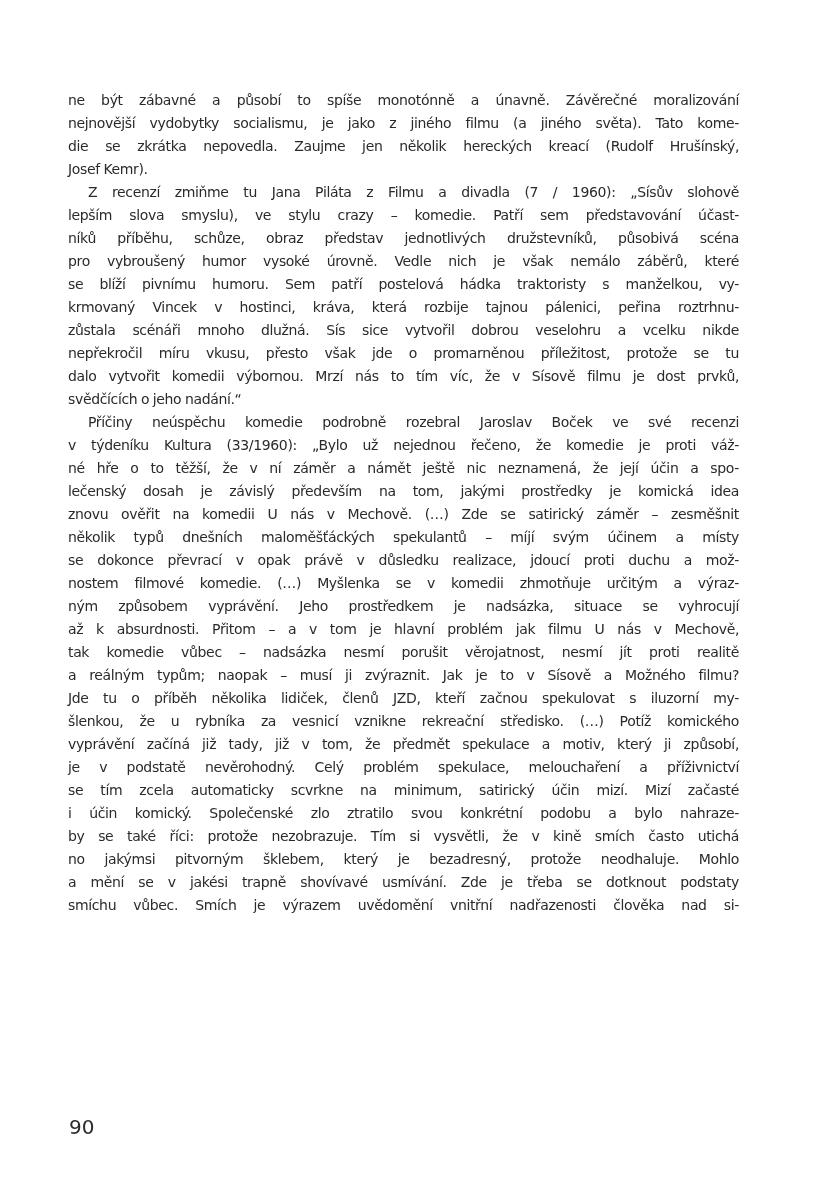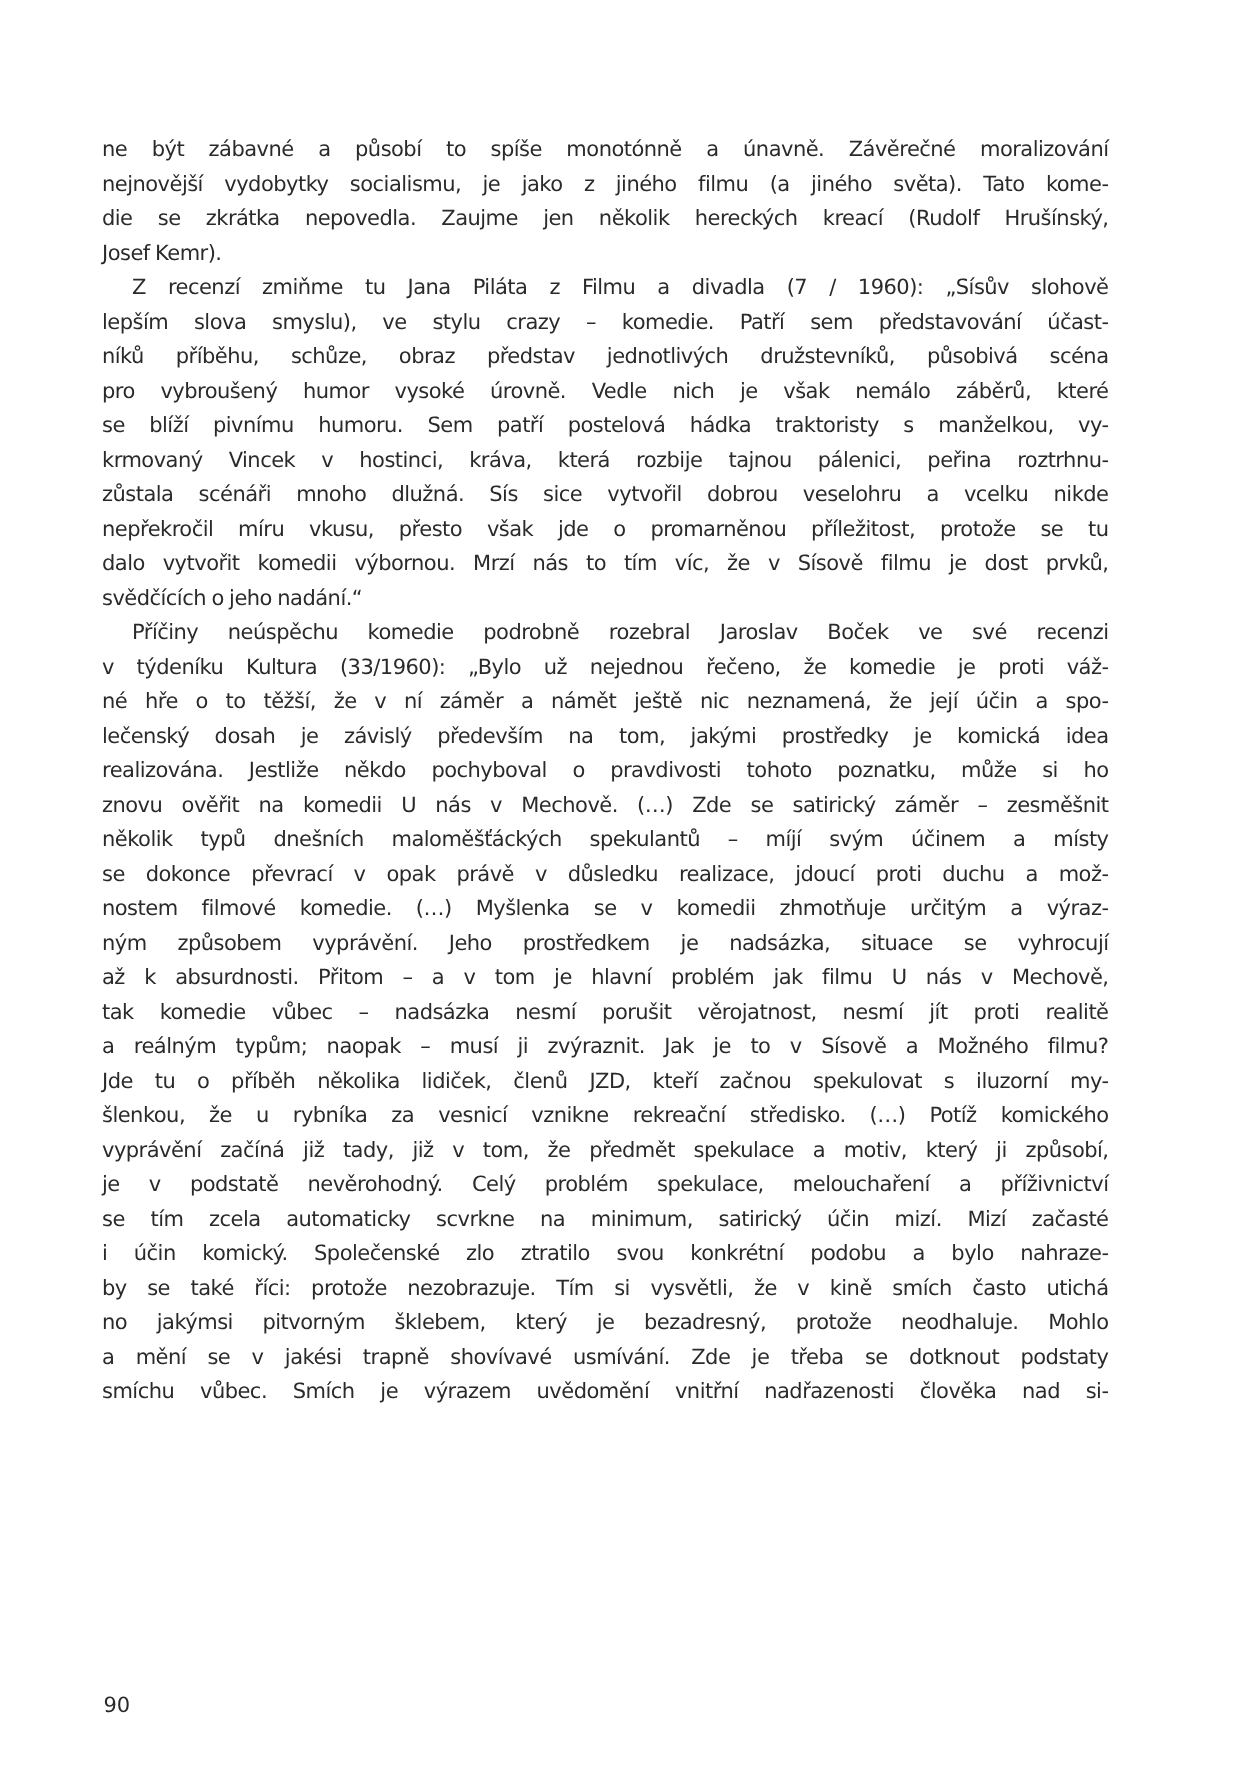--- a/index.html
+++ b/index.html
@@ -35,24 +35,23 @@
   .line.last {
     text-align-last: left;
   }
   .line.indent {
     padding-left: 20px;
   }
   .page-number {
     position: absolute;
     left: 69px;
     top: 1115px;
-    font-size: 14px;
+    font-size: 20px;
     color: #2a2a2a;
     font-family: "DejaVu Sans", sans-serif;
-    margin-top: 14px;
   }
 </style>
 </head>
 <body>
 
 <div class="page">
   <div class="paragraph">
     <span class="line">ne být zábavné a působí to spíše monotónně a únavně. Závěrečné moralizování</span>
     <span class="line">nejnovější vydobytky socialismu, je jako z jiného filmu (a jiného světa). Tato kome-</span>
     <span class="line">die se zkrátka nepovedla. Zaujme jen několik hereckých kreací (Rudolf Hrušínský,</span>
@@ -68,21 +67,20 @@
     <span class="line">zůstala scénáři mnoho dlužná. Sís sice vytvořil dobrou veselohru a vcelku nikde</span>
     <span class="line">nepřekročil míru vkusu, přesto však jde o promarněnou příležitost, protože se tu</span>
     <span class="line">dalo vytvořit komedii výbornou. Mrzí nás to tím víc, že v Sísově filmu je dost prvků,</span>
     <span class="line last">svědčících o jeho nadání.“</span>
   </div>
   <div class="paragraph">
     <span class="line indent">Příčiny neúspěchu komedie podrobně rozebral Jaroslav Boček ve své recenzi</span>
     <span class="line">v týdeníku Kultura (33/1960): „Bylo už nejednou řečeno, že komedie je proti váž-</span>
     <span class="line">né hře o to těžší, že v ní záměr a námět ještě nic neznamená, že její účin a spo-</span>
     <span class="line">lečenský dosah je závislý především na tom, jakými prostředky je komická idea</span>
-    <span class="line">realizována. Jestliže někdo pochyboval o pravdivosti tohoto poznatku, může si ho</span>
     <span class="line">znovu ověřit na komedii U nás v Mechově. (…) Zde se satirický záměr – zesměšnit</span>
     <span class="line">několik typů dnešních maloměšťáckých spekulantů – míjí svým účinem a místy</span>
     <span class="line">se dokonce převrací v opak právě v důsledku realizace, jdoucí proti duchu a mož-</span>
     <span class="line">nostem filmové komedie. (…) Myšlenka se v komedii zhmotňuje určitým a výraz-</span>
     <span class="line">ným způsobem vyprávění. Jeho prostředkem je nadsázka, situace se vyhrocují</span>
     <span class="line">až k absurdnosti. Přitom – a v tom je hlavní problém jak filmu U nás v Mechově,</span>
     <span class="line">tak komedie vůbec – nadsázka nesmí porušit věrojatnost, nesmí jít proti realitě</span>
     <span class="line">a reálným typům; naopak – musí ji zvýraznit. Jak je to v Sísově a Možného filmu?</span>
     <span class="line">Jde tu o příběh několika lidiček, členů JZD, kteří začnou spekulovat s iluzorní my-</span>
     <span class="line">šlenkou, že u rybníka za vesnicí vznikne rekreační středisko. (…) Potíž komického</span>

